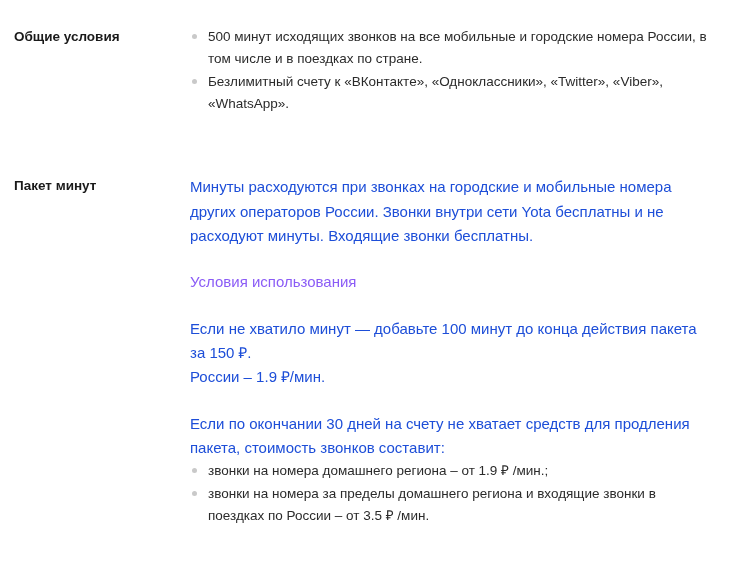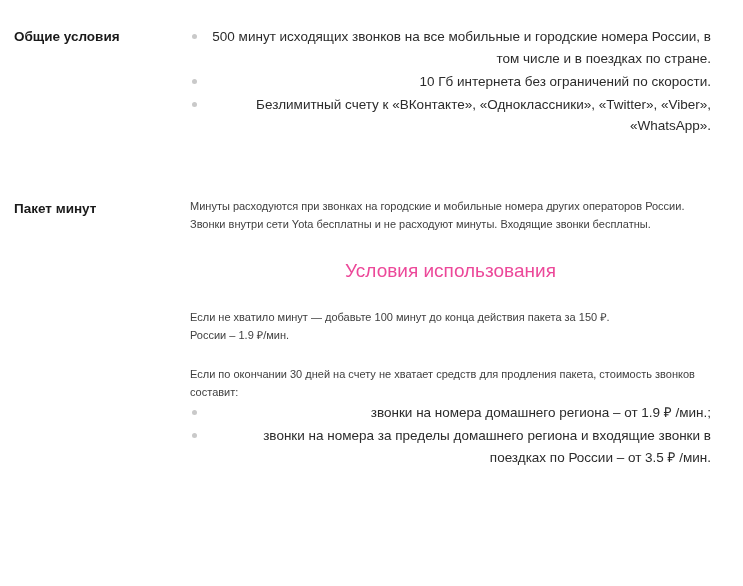--- a/index.html
+++ b/index.html
@@ -36,21 +36,20 @@
     padding-top: 1px;
   }
   .sec-body {
     flex: 1 1 auto;
     padding-right: 18px;
   }
   ul.bullets {
     list-style: none;
     margin: 0;
     padding: 0;
-    text-align: right;
   }
   ul.bullets li {
     position: relative;
     padding-left: 18px;
     font-size: 13.5px;
     line-height: 1.62;
     color: #2b2b2b;
     margin: 0 0 1px 0;
   }
   ul.bullets li::before {
@@ -58,45 +57,43 @@
     position: absolute;
     left: 2px;
     top: 8px;
     width: 5px;
     height: 5px;
     border-radius: 50%;
     background: #c9c9c9;
   }
   p.para {
     margin: 0;
-    font-size: 11px;
+    font-size: 15px;
     line-height: 1.62;
-    color: #404040;
+    color: #1d4ed8;
   }
   .subhead {
     margin: 0;
-    font-size: 19px;
+    font-size: 15px;
     line-height: 1.62;
-    color: #ec4899;
-    text-align: center;
+    color: #8b5cf6;
   }
   .gap-22 { height: 22px; }
   .spacer-sections { height: 60px; }
 </style>
 </head>
 <body>
 
 <div class="page">
 
   <div class="section">
     <div class="sec-title">Общие условия</div>
     <div class="sec-body">
       <ul class="bullets">
         <li>500 минут исходящих звонков на все мобильные и городские номера России, в том числе и в поездках по стране.</li>
-        <li>10 Гб интернета без ограничений по скорости.</li>
         <li>Безлимитный счету к «ВКонтакте», «Одноклассники», «Twitter», «Viber», «WhatsApp».</li>
       </ul>
     </div>
   </div>
 
   <div class="spacer-sections"></div>
 
   <div class="section">
     <div class="sec-title">Пакет минут</div>
     <div class="sec-body">

